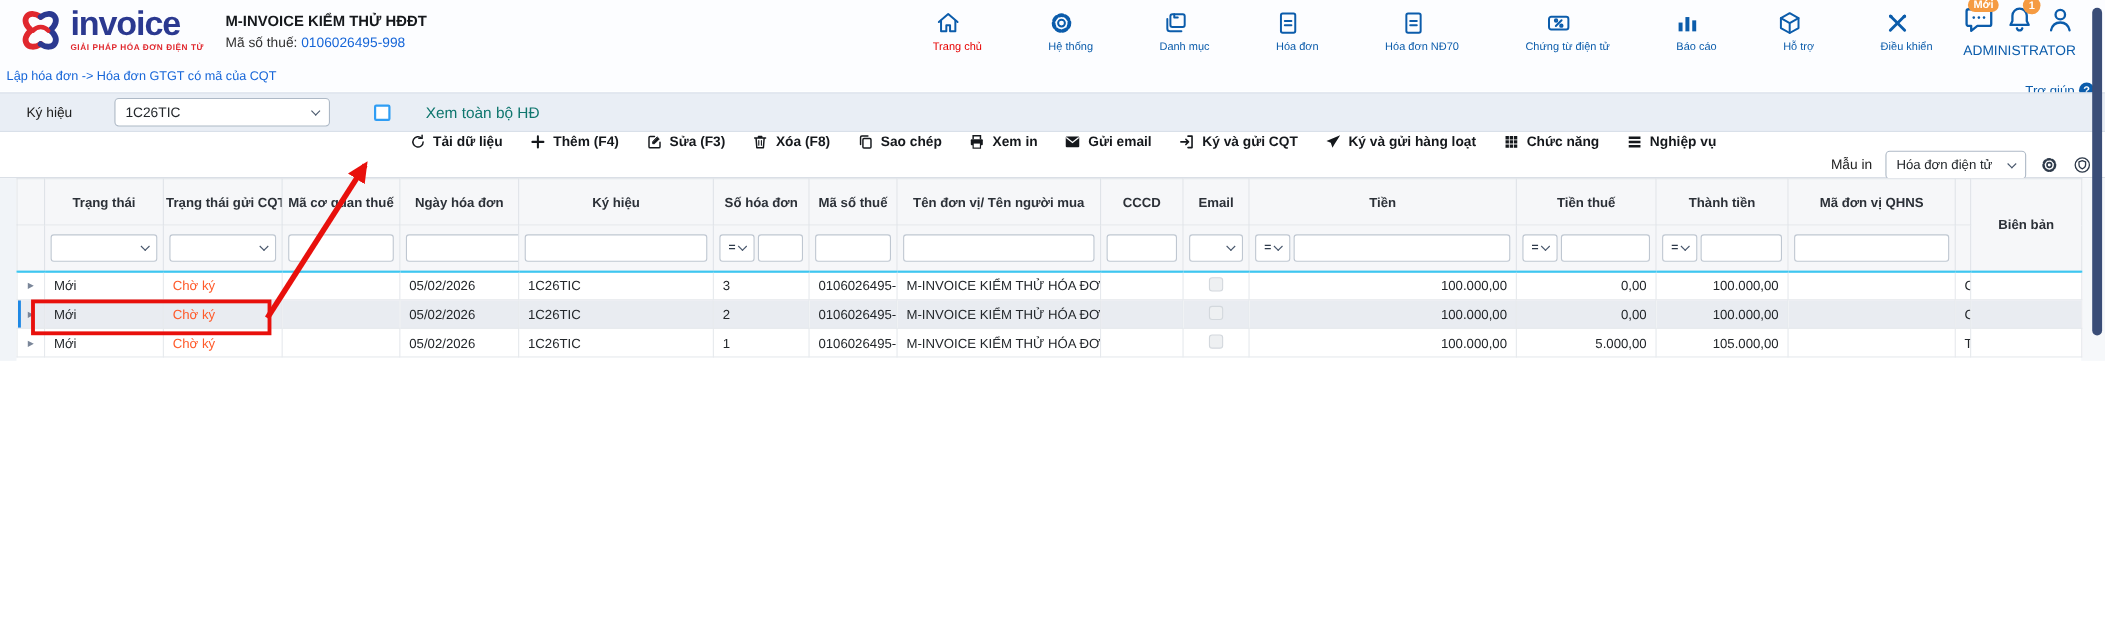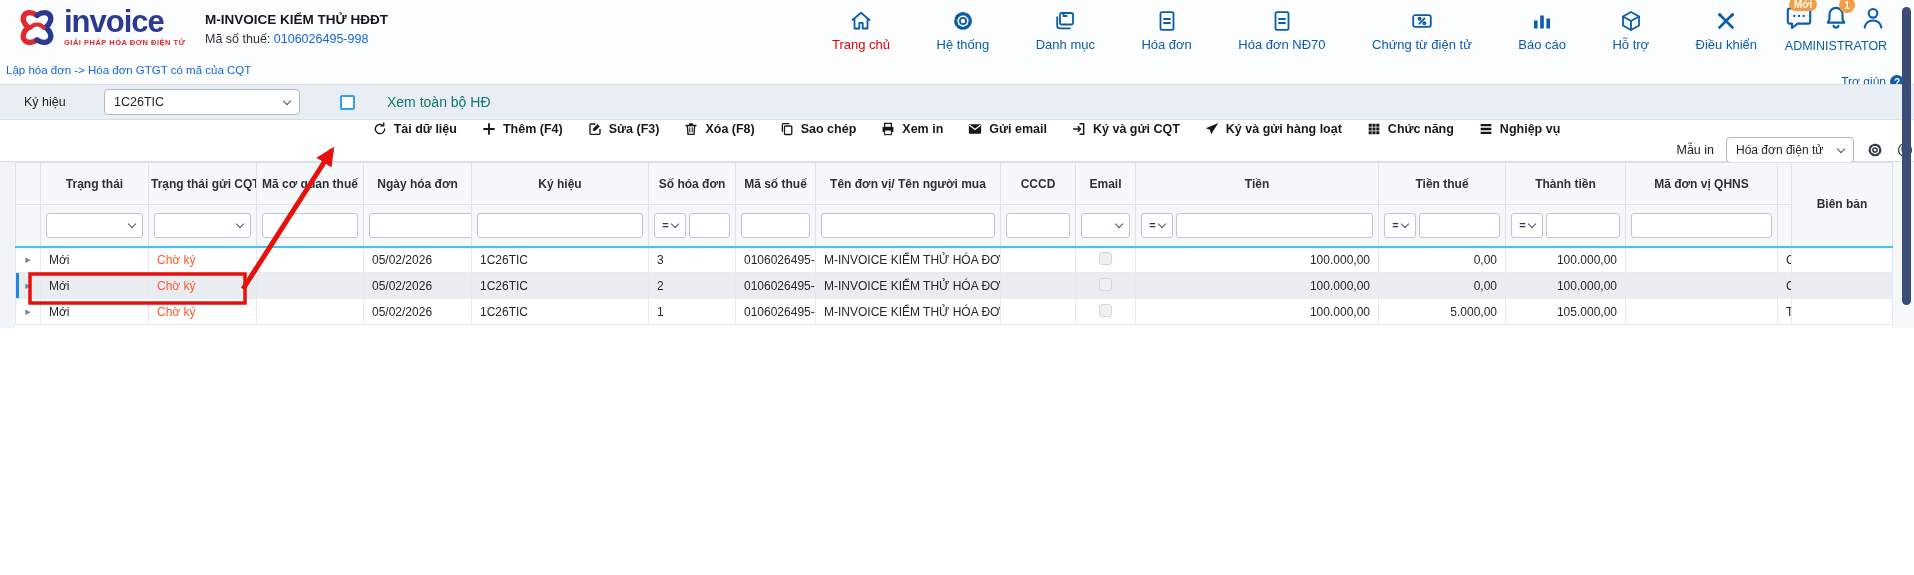--- a/index.html
+++ b/index.html
@@ -18,21 +18,21 @@
   .ctax { font-size:12.5px; color:#333; margin-top:5px; }
   .taxval { color:var(--link-blue); }
   .crumb { position:absolute; left:6px; top:64px; font-size:11.5px; color:var(--link-blue); }
   .help { position:absolute; right:10px; top:62px; font-size:12px; color:var(--primary-blue); display:flex; align-items:center; gap:4px; cursor:pointer;margin-top:13px; }
   .qmark { width:14px; height:14px; border-radius:50%; background:var(--primary-blue); color:#fff; font-size:10px; font-weight:bold; display:inline-flex; align-items:center; justify-content:center; }
 
   #main-nav { position:absolute; left:832px; top:7px; width:925px; display:flex; justify-content:space-between; }
   .nav-item { display:flex; flex-direction:column; align-items:center; cursor:pointer; }
   .nic { height:27px; display:flex; align-items:center; color:var(--primary-blue); }
   .nic svg { width:24px; height:24px; }
-  .nlabel { font-size:13px; color:var(--primary-blue); margin-top:3px; white-space:nowrap; }
+  .nlabel { font-size:10px; color:var(--primary-blue); margin-top:3px; white-space:nowrap;margin-left:16px; }
   .nav-item.active .nlabel { color:var(--active-red); }
 
   .user { position:absolute; right:2px; top:4px; width:152px; text-align:center; }
   .uicons { display:flex; justify-content:center; gap:9px; }
   .uic { position:relative; color:var(--primary-blue); display:inline-flex; cursor:pointer; }
   .uic svg { width:28px; height:28px; }
   .badge { position:absolute; background:var(--badge-orange); color:#fff; font-weight:bold; }
   .badge.pill { top:-6px; left:4px; font-size:10px; padding:1px 5px; border-radius:8px; }
   .badge.round { top:-7px; right:-5px; width:16px; height:16px; border-radius:50%; font-size:10px; display:flex; align-items:center; justify-content:center; }
   .uname { font-size:12.5px; color:var(--primary-blue); margin-top:7px; }
@@ -44,21 +44,21 @@
   .chev { width:6px; height:6px; border-right:1.7px solid #47566b; border-bottom:1.7px solid #47566b; transform:rotate(45deg); margin-top:-3px; display:inline-block; }
   .fb-check { margin-left:40px; display:flex; align-items:center; gap:8px; }
   .cbx { width:15px; height:15px; background:#fff; border:2px solid #2f9df4; border-radius:2px; cursor:pointer; }
   .fb-cklabel { font-size:14px; color:#0f766e;margin-left:24px; }
 
   
   .toolbar { position:absolute; left:0; top:121px; width:1914px; height:41px; background:#fff; border-bottom:1px solid #d6dce4; display:flex; align-items:center;flex-direction:column; }
   #toolbar-left { display:flex; align-items:center; margin-left:18px; gap:24px; }
   .tbtn { display:flex; align-items:center; gap:6px; font-size:12.5px; font-weight:bold; color:#15181c; white-space:nowrap; cursor:pointer; }
   .tbtn svg { width:16px; height:16px; }
-  .toolbar-right { margin-left:auto; display:flex; align-items:center; gap:12px; }
+  .toolbar-right { margin-left:auto; margin-right:12px; display:flex; align-items:center; gap:12px; }
   .tr-label { font-size:12.5px; color:#222; }
   .select-box.small { width:128px; height:26px; font-size:12px; }
   .tool-ic { color:#2e3a4a; display:inline-flex; cursor:pointer; }
   .tool-ic svg { width:18px; height:18px; }
 
   
   .left-gutter { position:absolute; left:0; top:162px; width:15px; height:166px; background:#f1f4f8; }
   .right-gutter { position:absolute; left:1892px; top:162px; width:22px; height:166px; background:#f6f8fa; }
   #grid-table { position:absolute; left:15px; top:162px; border-collapse:collapse; table-layout:fixed; background:#fff; }
   #grid-table th { background:#f6f7f9; border:1px solid #dfe3e8; font-size:12px; font-weight:bold; color:#2c3138; text-align:center; height:42px; overflow:hidden; white-space:nowrap; padding:0 2px; }

